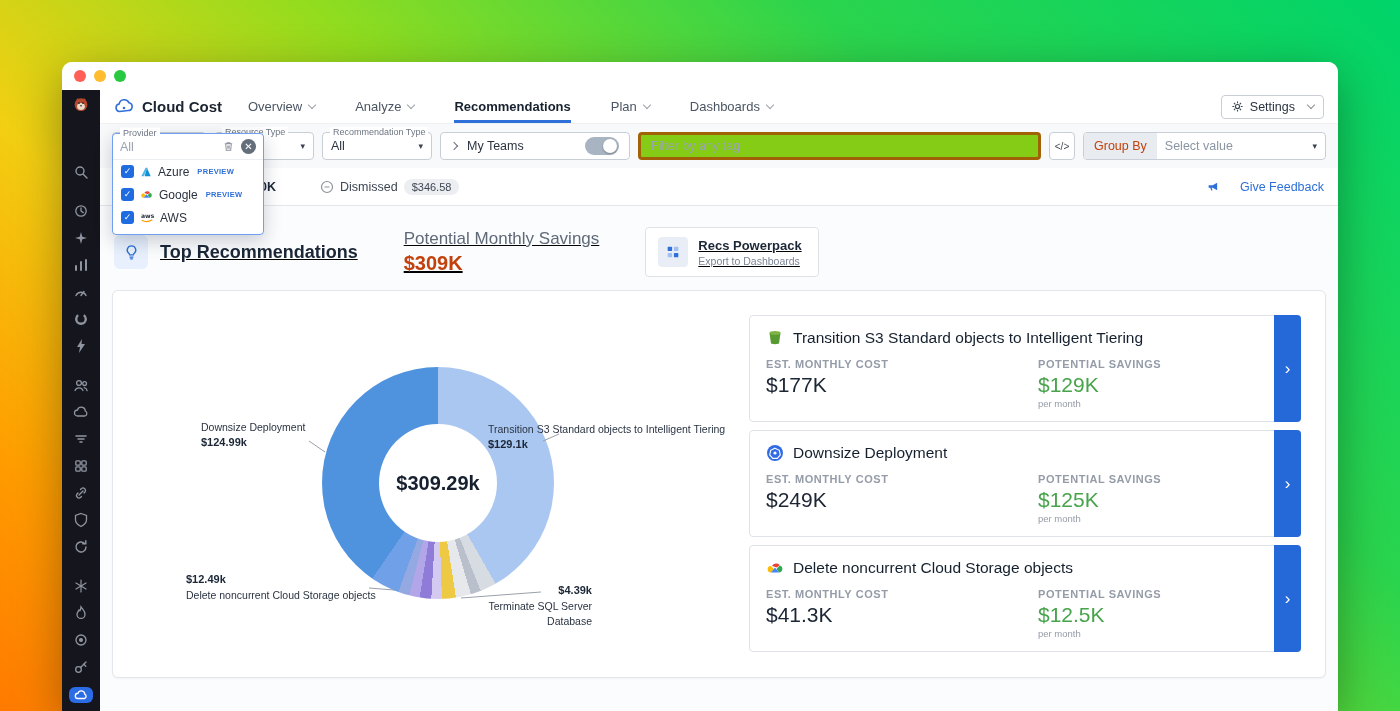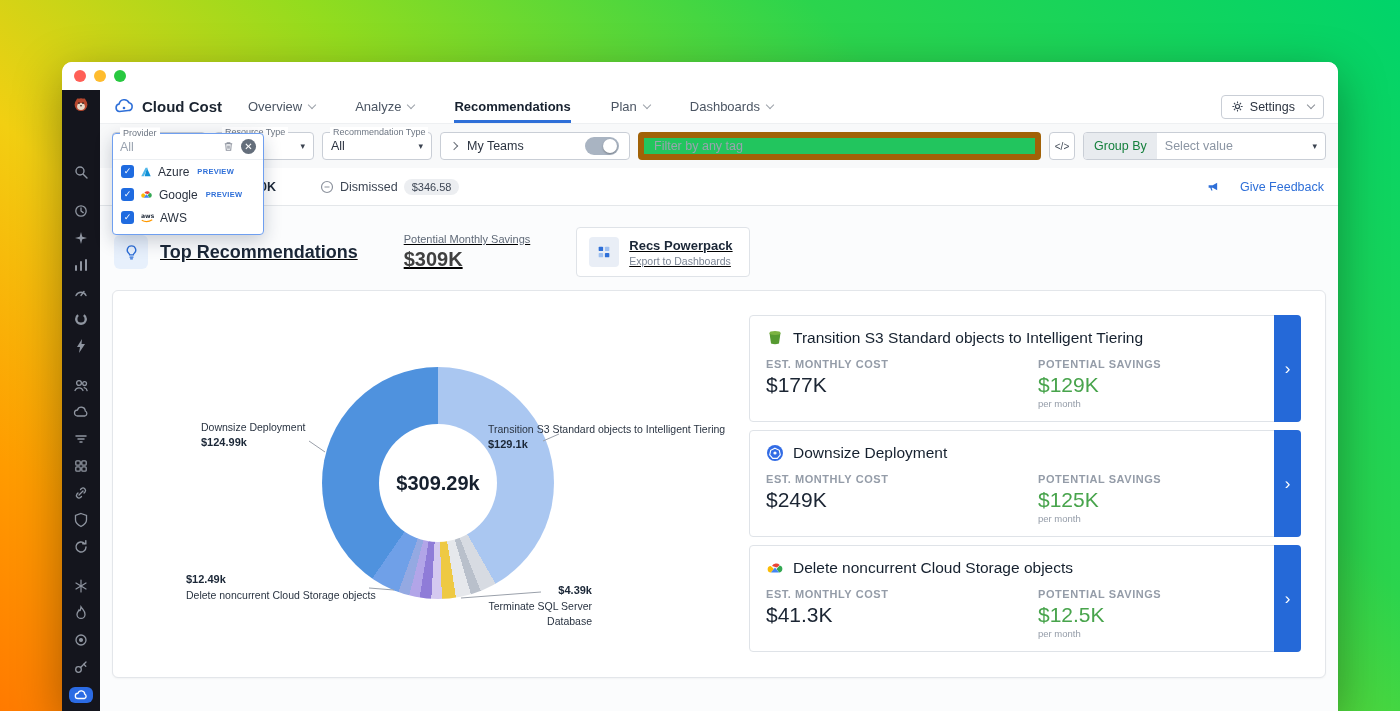--- a/index.html
+++ b/index.html
@@ -35,25 +35,25 @@
 
   
   .filterbar { height:45px; background:#f8f9fa; border-top:1px solid #eef0f2; display:flex; align-items:center; gap:8px; padding:0 12px; position:relative; }
   .field { position:relative; height:28px; background:#fff; border:1px solid #c9ced6; border-radius:4px; display:flex; align-items:center; padding:0 8px; font-size:12.5px; color:#2b3340; cursor:pointer; }
   .flabel { position:absolute; top:-6px; left:7px; background:#fff; padding:0 3px; font-size:9px; color:#6d7683; white-space:nowrap; }
   .caret { margin-left:auto; font-size:9px; color:#3b4350; padding-left:6px; }
   .f-provider{width:94px}.f-resource{width:100px}.f-rectype{width:110px}
   .myteams { width:190px; height:28px; background:#fff; border:1px solid #c9ced6; border-radius:4px; display:flex; align-items:center; gap:8px; padding:0 10px; font-size:12.5px; color:#2b3340; cursor:pointer; }
   .toggle { margin-left:auto; width:34px; height:18px; border-radius:9px; background:#a9b4c2; position:relative; cursor:pointer; }
   .knob { position:absolute; right:2px; top:2px; width:14px; height:14px; border-radius:50%; background:#fff; box-shadow:0 1px 2px rgba(0,0,0,.3); }
-  .taginput { flex:1; height:28px; border:6px solid #a16207; border-radius:4px; background:#22c55e; padding:0 10px; font-size:12.5px; color:#2b3340; font-family:inherit; }
+  .taginput { flex:1; height:28px; border:3px solid #a16207; border-radius:4px; background:#84cc16; padding:0 10px; font-size:12.5px; color:#2b3340; font-family:inherit; }
   .taginput::placeholder { color:#9aa3af; }
   .codebtn { width:26px; height:28px; border:1px solid #c9ced6; border-radius:4px; background:#fff; font-size:10px; color:#444d59; display:flex; align-items:center; justify-content:center; cursor:pointer; }
   .groupby { width:243px; height:28px; border:1px solid #c9ced6; border-radius:4px; display:flex; overflow:hidden; background:#fff; cursor:pointer; }
-  .gb-label { background:#e8ebef; padding:0 10px; display:flex; align-items:center; font-size:12.5px; color:#15803d;text-align:right; }
+  .gb-label { background:#e8ebef; padding:0 10px; display:flex; align-items:center; font-size:12.5px; color:#c2410c;text-align:right; }
   .gb-select { flex:1; display:flex; align-items:center; padding:0 8px; font-size:12.5px; color:#8b95a3; }
 
   
   .panel { position:absolute; left:12px; top:9px; width:152px; background:#fff; border:1px solid #6f9ff0; border-radius:4px; box-shadow:0 6px 18px rgba(20,30,60,.22); z-index:60; padding:0 0 5px; }
   .panel-input { display:flex; align-items:center; height:26px; padding:0 7px; border-bottom:1px solid #eceff2; }
   .panel-input .pval { flex:1; font-size:12.5px; color:#9aa3b0; }
   .clearcirc { width:15px; height:15px; border-radius:50%; background:#646e7b; color:#fff; font-size:10px; line-height:15px; text-align:center; margin-left:6px; cursor:pointer; }
   .opt { display:flex; align-items:center; gap:6px; height:23px; padding:0 8px; cursor:pointer; }
   .cbx { width:13px; height:13px; border-radius:3px; background:#1f6be0; color:#fff; font-size:9px; line-height:13px; text-align:center; flex:0 0 13px; }
   .opt-label { font-size:12px; color:#2b3340; }
@@ -65,22 +65,22 @@
   .dismissed { display:flex; align-items:center; gap:6px; margin-left:44px; font-size:12.5px; color:#3d4654; cursor:pointer; }
   .pill { background:#eceef1; border-radius:9px; padding:2px 8px; font-size:11px; color:#3d4654; }
   .feedback { margin-left:auto; display:flex; align-items:center; gap:20px; font-size:12.5px; color:#2e6fd8; cursor:pointer; }
 
   
   .content { flex:1; padding:18px 12px 0;text-decoration:underline; }
   .summary { display:flex; align-items:center; padding:0 2px; height:56px; }
   .bulb-box { width:34px; height:34px; border-radius:6px; background:#e7f0fc; display:flex; align-items:center; justify-content:center; margin-right:12px; }
   .sum-title { font-size:18px; font-weight:700; color:#1b2737; margin-right:46px; }
   .stat { margin-right:46px; }
-  .stat .slabel { font-size:11px; color:#5f6977; }
-  .stat .sval { font-size:20px; font-weight:700; color:#404040; margin-top:3px; }
+  .stat .slabel { font-size:17px; color:#5f6977; }
+  .stat .sval { font-size:20px; font-weight:700; color:#c2410c; margin-top:3px; }
   .powerpack { display:flex; align-items:center; gap:10px; border:1px solid #dfe3e8; border-radius:4px; background:#fff; padding:9px 16px 9px 12px; cursor:pointer; }
   .pp-icon { width:30px; height:30px; border-radius:4px; background:#e9eef6; display:flex; align-items:center; justify-content:center; }
   .pp-title { font-size:13px; font-weight:700; color:#1b2737; }
   .pp-sub { font-size:10.5px; color:#7b8594; margin-top:2px; }
 
   .bigcard { margin-top:10px; height:388px; background:#fff; border:1px solid #e3e6ea; border-radius:6px; position:relative; box-shadow:0 1px 2px rgba(0,0,0,.04); }
   .chartarea { position:absolute; left:0; top:0; width:636px; height:388px; }
   .donut { position:absolute; left:209px; top:76px; width:232px; height:232px; border-radius:50%; cursor:pointer; }
   .hole { position:absolute; left:57px; top:57px; width:118px; height:118px; border-radius:50%; background:#fff; display:flex; align-items:center; justify-content:center; font-size:20px; font-weight:700; color:#16202e; }
   .leaders { position:absolute; inset:0; pointer-events:none; }

